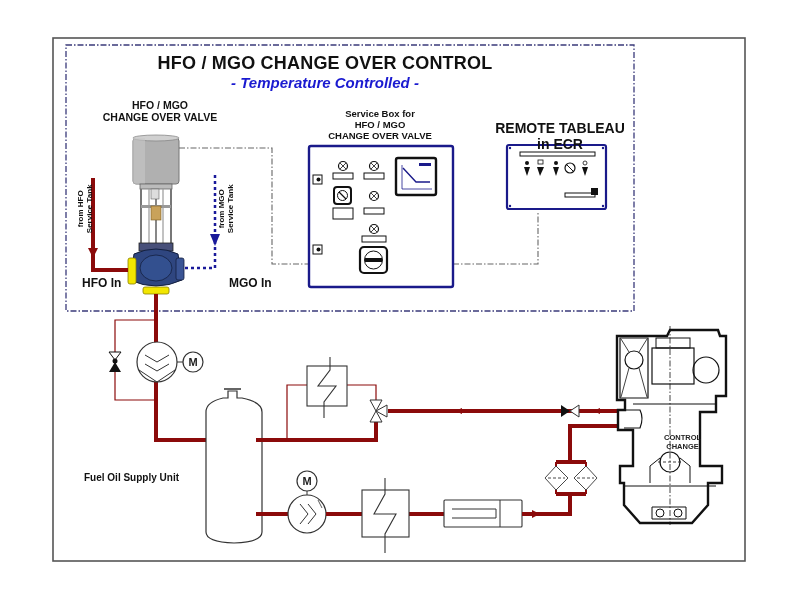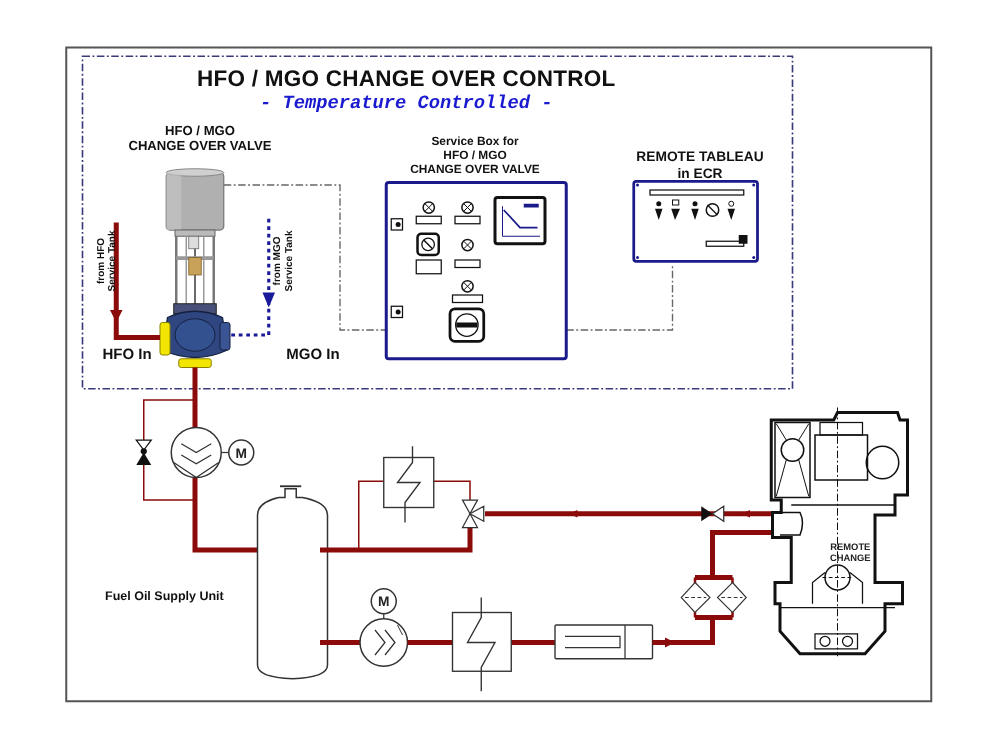--- a/index.html
+++ b/index.html
@@ -1,23 +1,23 @@
 <!DOCTYPE html>
 <html><head>
 <meta charset="utf-8">
 <style>
   html, body { margin: 0; padding: 0; background: #ffffff; }
   body { width: 800px; height: 600px; position: relative; overflow: hidden; font-family: "Liberation Sans", sans-serif; }
   #diagram { position: absolute; left: 0; top: 0; width: 800px; height: 600px; }
   .lbl { position: absolute; font-family: "Liberation Sans", sans-serif; font-weight: bold; color: #111; text-align: center; white-space: nowrap; line-height: 1.15; }
   .title { left: 60px; width: 530px; top: 53px; font-size: 18px; letter-spacing: 0.2px; }
-  .subtitle { left: 60px; width: 530px; top: 74px; font-size: 15px; font-style: italic; color: #1a1ad0; font-family: Liberation Mono, monospace; }
+  .subtitle { left: 60px; width: 530px; top: 74px; font-size: 15px; font-style: italic; color: #1a1ad0; }
   .valve-title { left: 95px; width: 130px; top: 99px; font-size: 10.5px; }
   .cbox-title { left: 305px; width: 150px; top: 109px; font-size: 9.5px; }
-  .remote-title { left: 495px; width: 130px; top: 120px; font-size: 11px; }
+  .remote-title { left: 495px; width: 130px; top: 120px; font-size: 14px; }
   .hfo-in { left: 82px; top: 277px; font-size: 12px; }
   .mgo-in { left: 190px; top: 277px; font-size: 12px; margin-left: 39px; }
   .fou { left: 84px; top: 472px; font-size: 10px; }
   .diesel { left: 664px; top: 434px; font-size: 7.5px; font-weight: bold; color: #222; }
   .vert { position: absolute; font-weight: bold; font-size: 8px; color: #111; transform: rotate(-90deg); transform-origin: center; white-space: nowrap; text-align: center; line-height: 1.1; }
   .from-hfo { left: 56px; top: 200px; width: 60px; }
   .from-mgo { left: 197px; top: 200px; width: 60px; }
   .m-letter { font-family: "Liberation Sans", sans-serif; font-weight: bold; font-size: 11px; }
 </style>
 </head>
@@ -262,15 +262,15 @@
 <div class="vert from-mgo">
   <div>from MGO</div>
   <div>Service Tank</div>
 </div>
 
 <div class="lbl hfo-in">HFO In</div>
 <div class="lbl mgo-in">MGO In</div>
 <div class="lbl fou">Fuel Oil Supply Unit</div>
 
 <div class="lbl diesel">
-  <div>REMOTE</div>
+  <div>CONTROL</div>
   <div>CHANGE</div>
 </div>
 
 </body></html>

